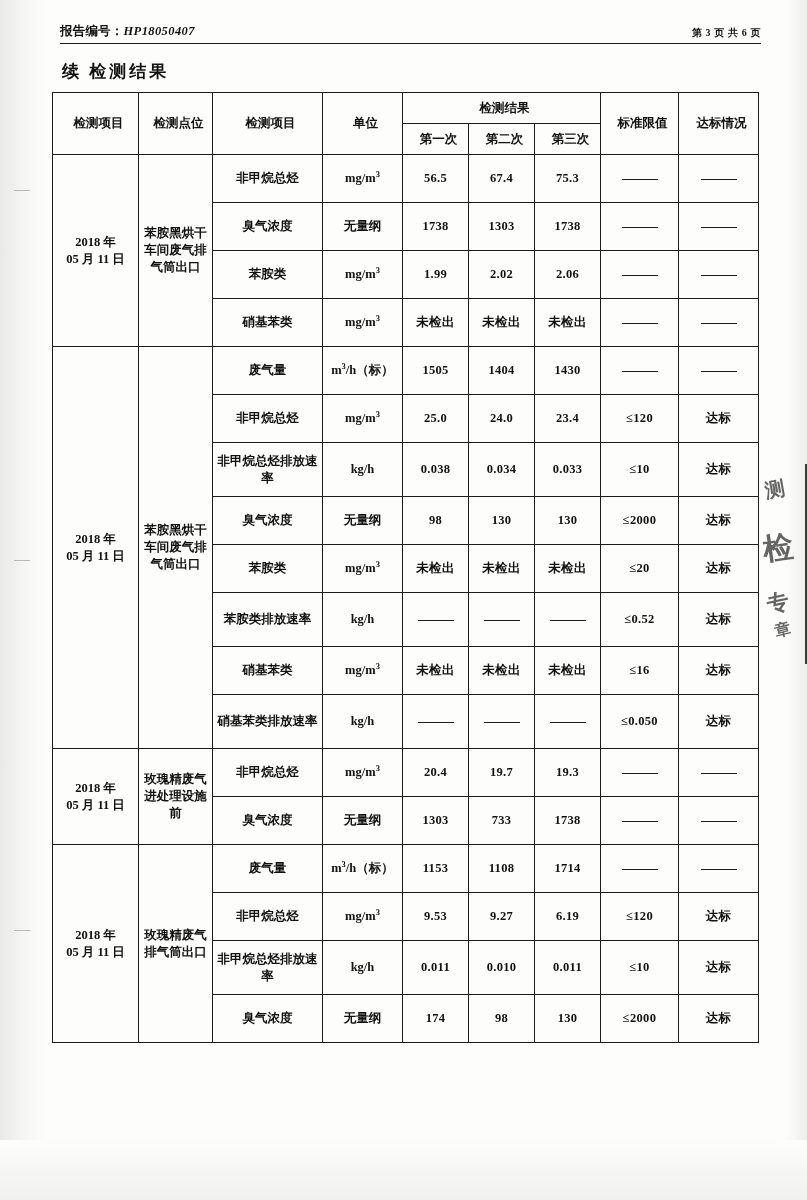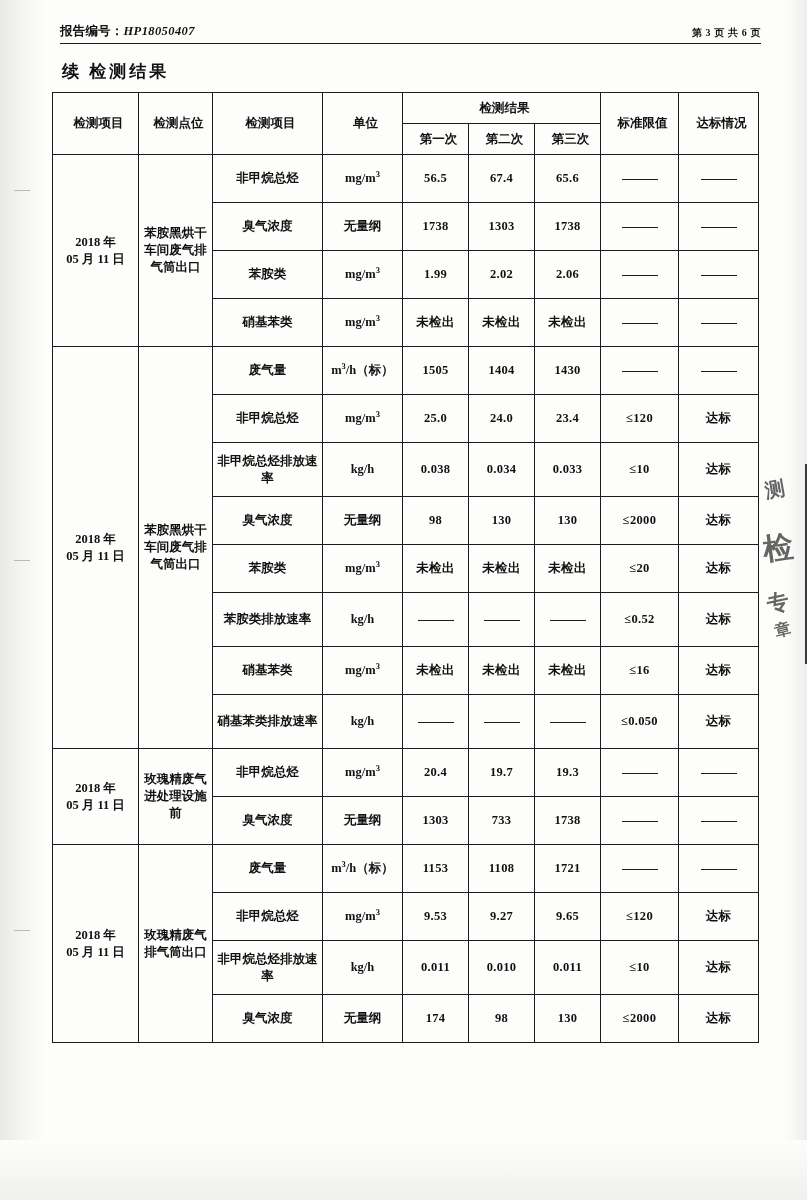--- a/index.html
+++ b/index.html
@@ -236,21 +236,21 @@
         </tr>
       </thead>
       <tbody id="tbody">
           <tr class="row-h">
             <td class="cell-time" rowspan="4">2018 年<br>05 月 11 日</td>
             <td class="cell-point" rowspan="4">苯胺黑烘干车间废气排气筒出口</td>
             <td class="cell-item">非甲烷总烃</td>
             <td class="cell-unit">mg/m<sup>3</sup></td>
             <td class="value">56.5</td>
             <td class="value">67.4</td>
-            <td class="value">65.6</td>
+            <td class="value">75.3</td>
             <td class="limit"><span class="dash"></span></td>
             <td class="ok"><span class="dash"></span></td>
           </tr>
           <tr class="row-h">
             <td class="cell-item">臭气浓度</td>
             <td class="cell-unit">无量纲</td>
             <td class="value">1738</td>
             <td class="value">1303</td>
             <td class="value">1738</td>
             <td class="limit"><span class="dash"></span></td>
@@ -368,30 +368,30 @@
             <td class="limit"><span class="dash"></span></td>
             <td class="ok"><span class="dash"></span></td>
           </tr>
           <tr class="row-h">
             <td class="cell-time" rowspan="4">2018 年<br>05 月 11 日</td>
             <td class="cell-point" rowspan="4">玫瑰精废气排气筒出口</td>
             <td class="cell-item">废气量</td>
             <td class="cell-unit">m<sup>3</sup>/h（标）</td>
             <td class="value">1153</td>
             <td class="value">1108</td>
-            <td class="value">1721</td>
+            <td class="value">1714</td>
             <td class="limit"><span class="dash"></span></td>
             <td class="ok"><span class="dash"></span></td>
           </tr>
           <tr class="row-h">
             <td class="cell-item">非甲烷总烃</td>
             <td class="cell-unit">mg/m<sup>3</sup></td>
             <td class="value">9.53</td>
             <td class="value">9.27</td>
-            <td class="value">9.65</td>
+            <td class="value">6.19</td>
             <td class="limit">≤120</td>
             <td class="ok">达标</td>
           </tr>
           <tr class="row-h-tall">
             <td class="cell-item">非甲烷总烃排放速率</td>
             <td class="cell-unit">kg/h</td>
             <td class="value">0.011</td>
             <td class="value">0.010</td>
             <td class="value">0.011</td>
             <td class="limit">≤10</td>

